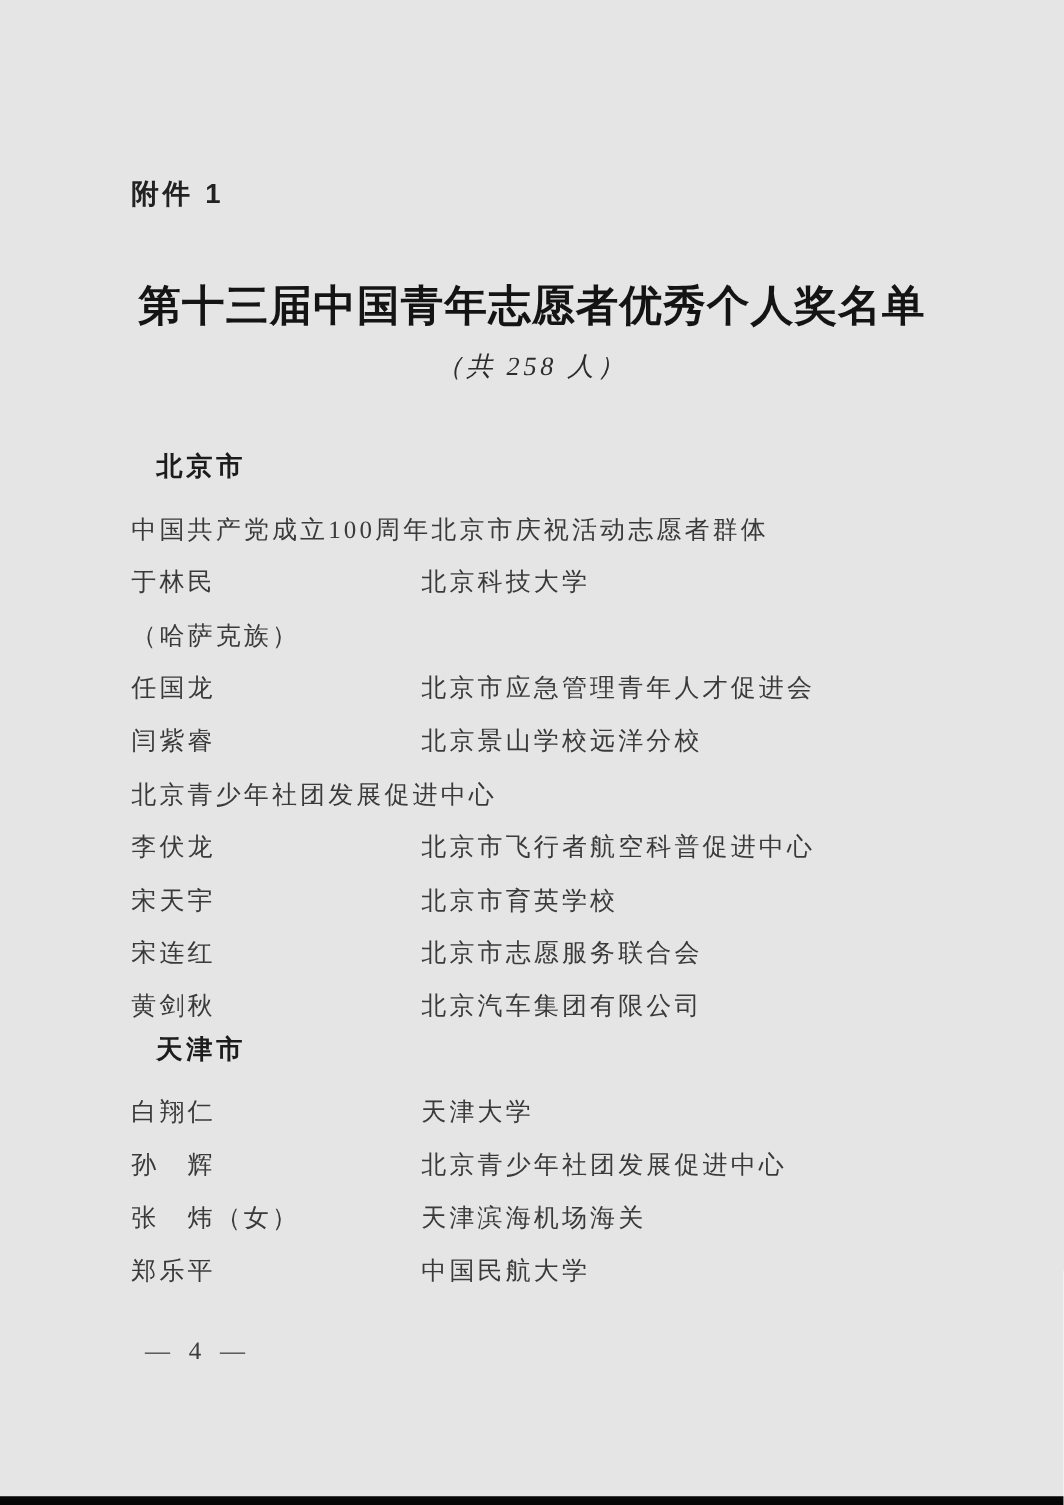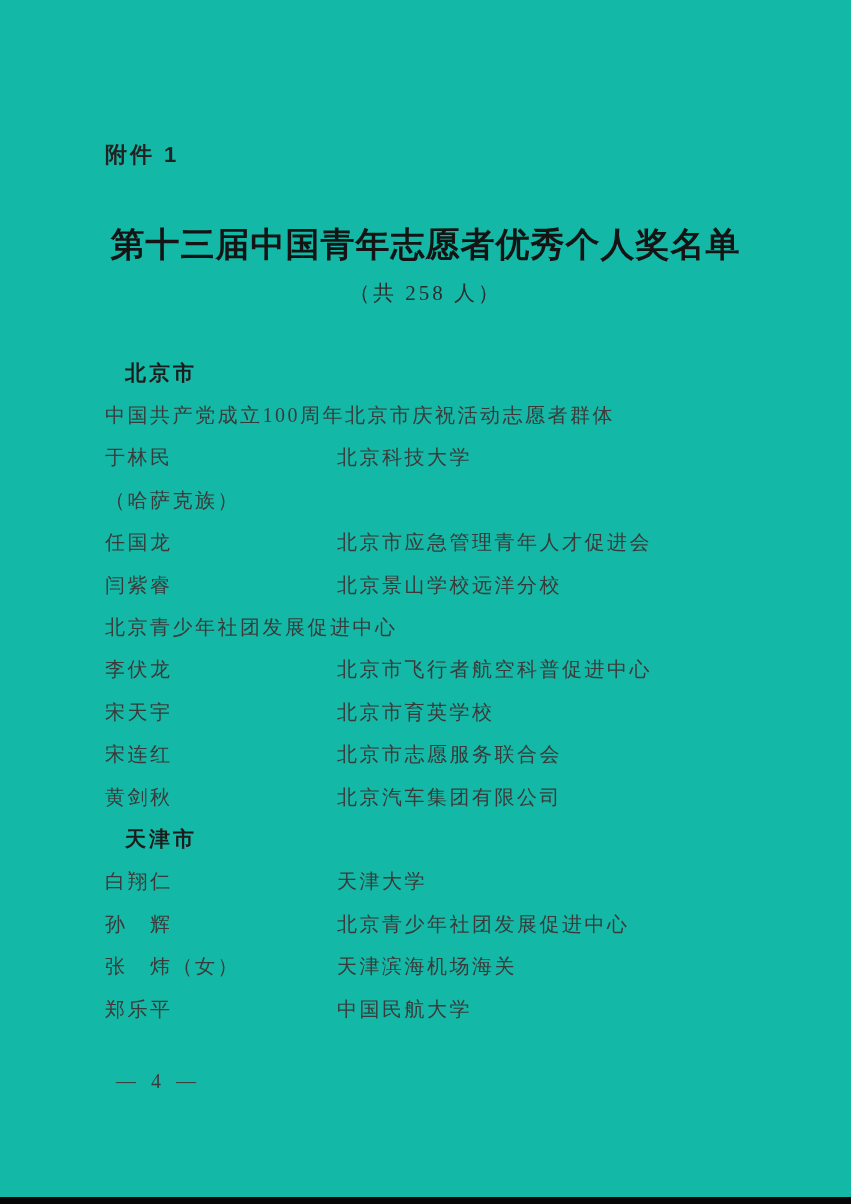--- a/index.html
+++ b/index.html
@@ -4,21 +4,21 @@
 <style>
   html, body {
     margin: 0;
     padding: 0;
     background: #ffffff;
   }
   .page {
     position: relative;
     width: 851px;
     height: 1204px;
-    background: #14b8a6;
+    background: #e5e5e5;
     overflow: hidden;
     font-family: "Liberation Serif", "DejaVu Serif", serif;
     color: #383838;
   }
   .attachment {
     position: absolute;
     left: 105px;
     top: 140px;
     font-family: "Liberation Sans", "DejaVu Sans", sans-serif;
     font-weight: 700;
@@ -41,20 +41,21 @@
   }
   .subtitle {
     position: absolute;
     left: 0;
     top: 279px;
     width: 100%;
     text-align: center;
     font-size: 21px;
     letter-spacing: 3px;
     color: #2d2d2d;
+    font-style: italic;
   }
   .list {
     position: absolute;
     left: 105px;
     top: 352px;
     width: 660px;
   }
   .section-header {
     height: 42.4px;
     display: flex;
@@ -62,21 +63,21 @@
     font-family: "Liberation Sans", "DejaVu Sans", sans-serif;
     font-weight: 700;
     font-size: 21px;
     letter-spacing: 3px;
     color: #1c1c1c;
     margin-left: 20px;
   }
   .row {
     height: 42.4px;
     display: flex;
-    align-items: center;
+    align-items: flex-end;
     font-size: 20px;
     letter-spacing: 2.5px;
     color: #3a3a3a;
     white-space: nowrap;
   }
   .row .name {
     width: 232px;
     flex: none;
   }
   .row.full .name {

